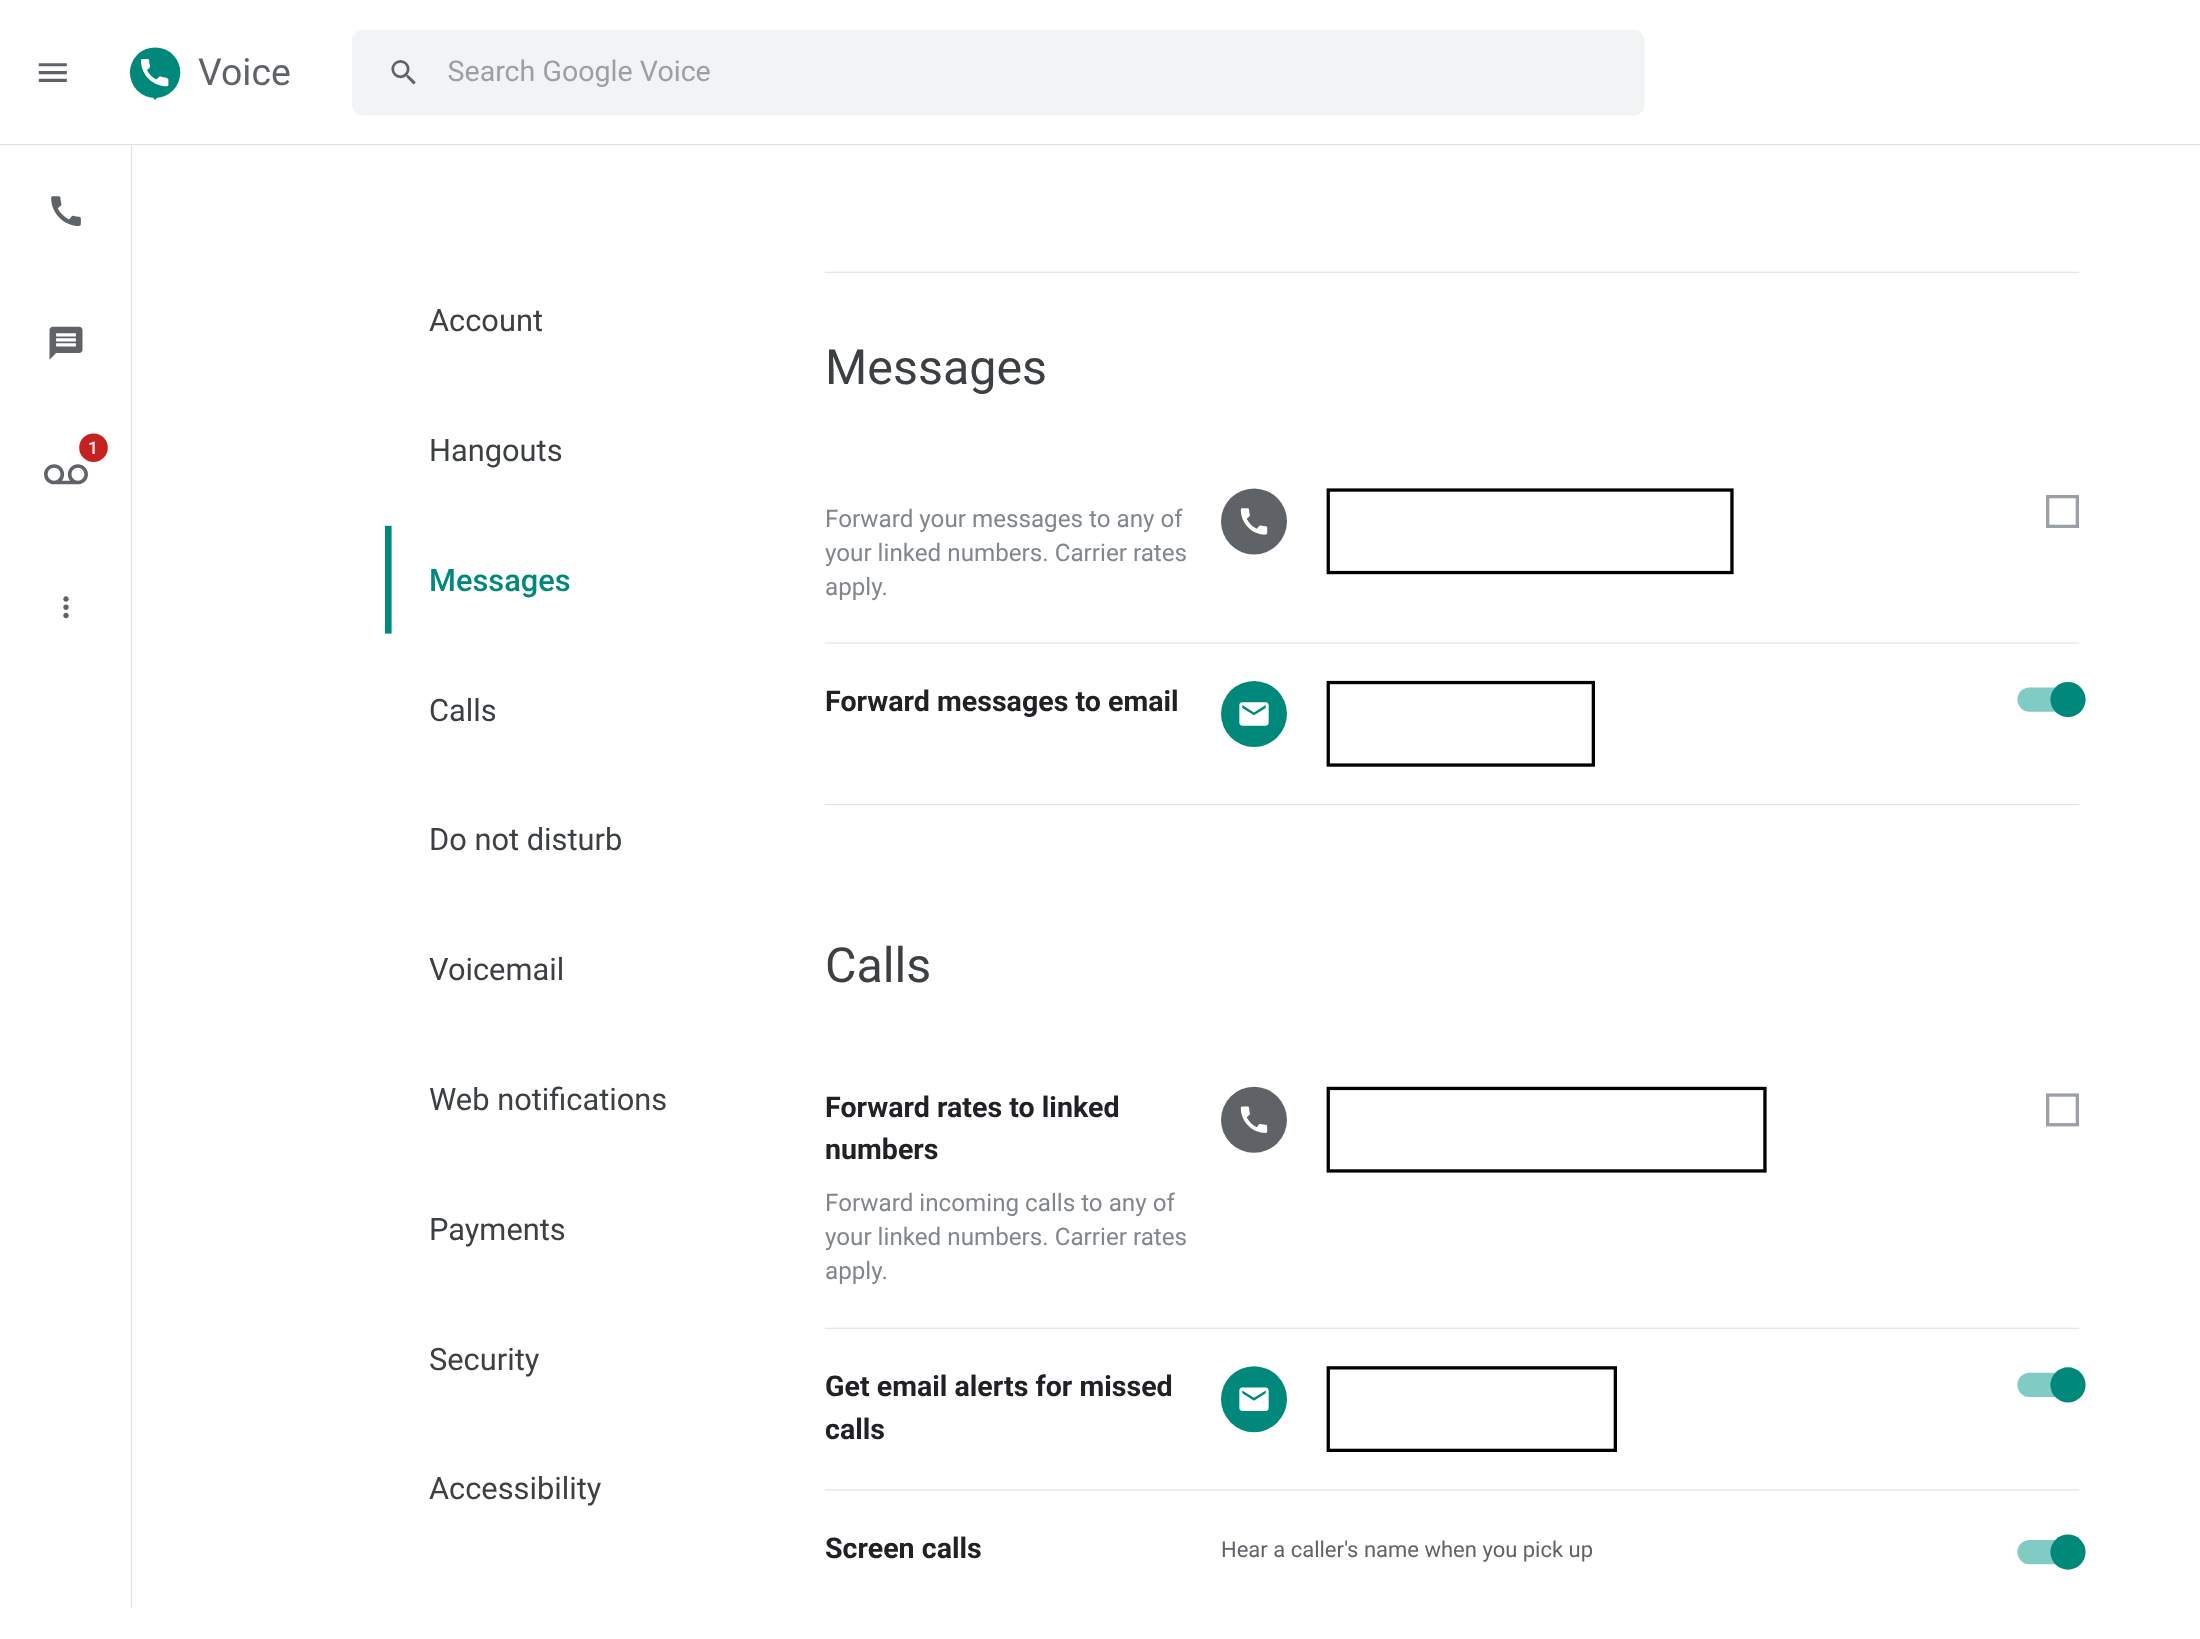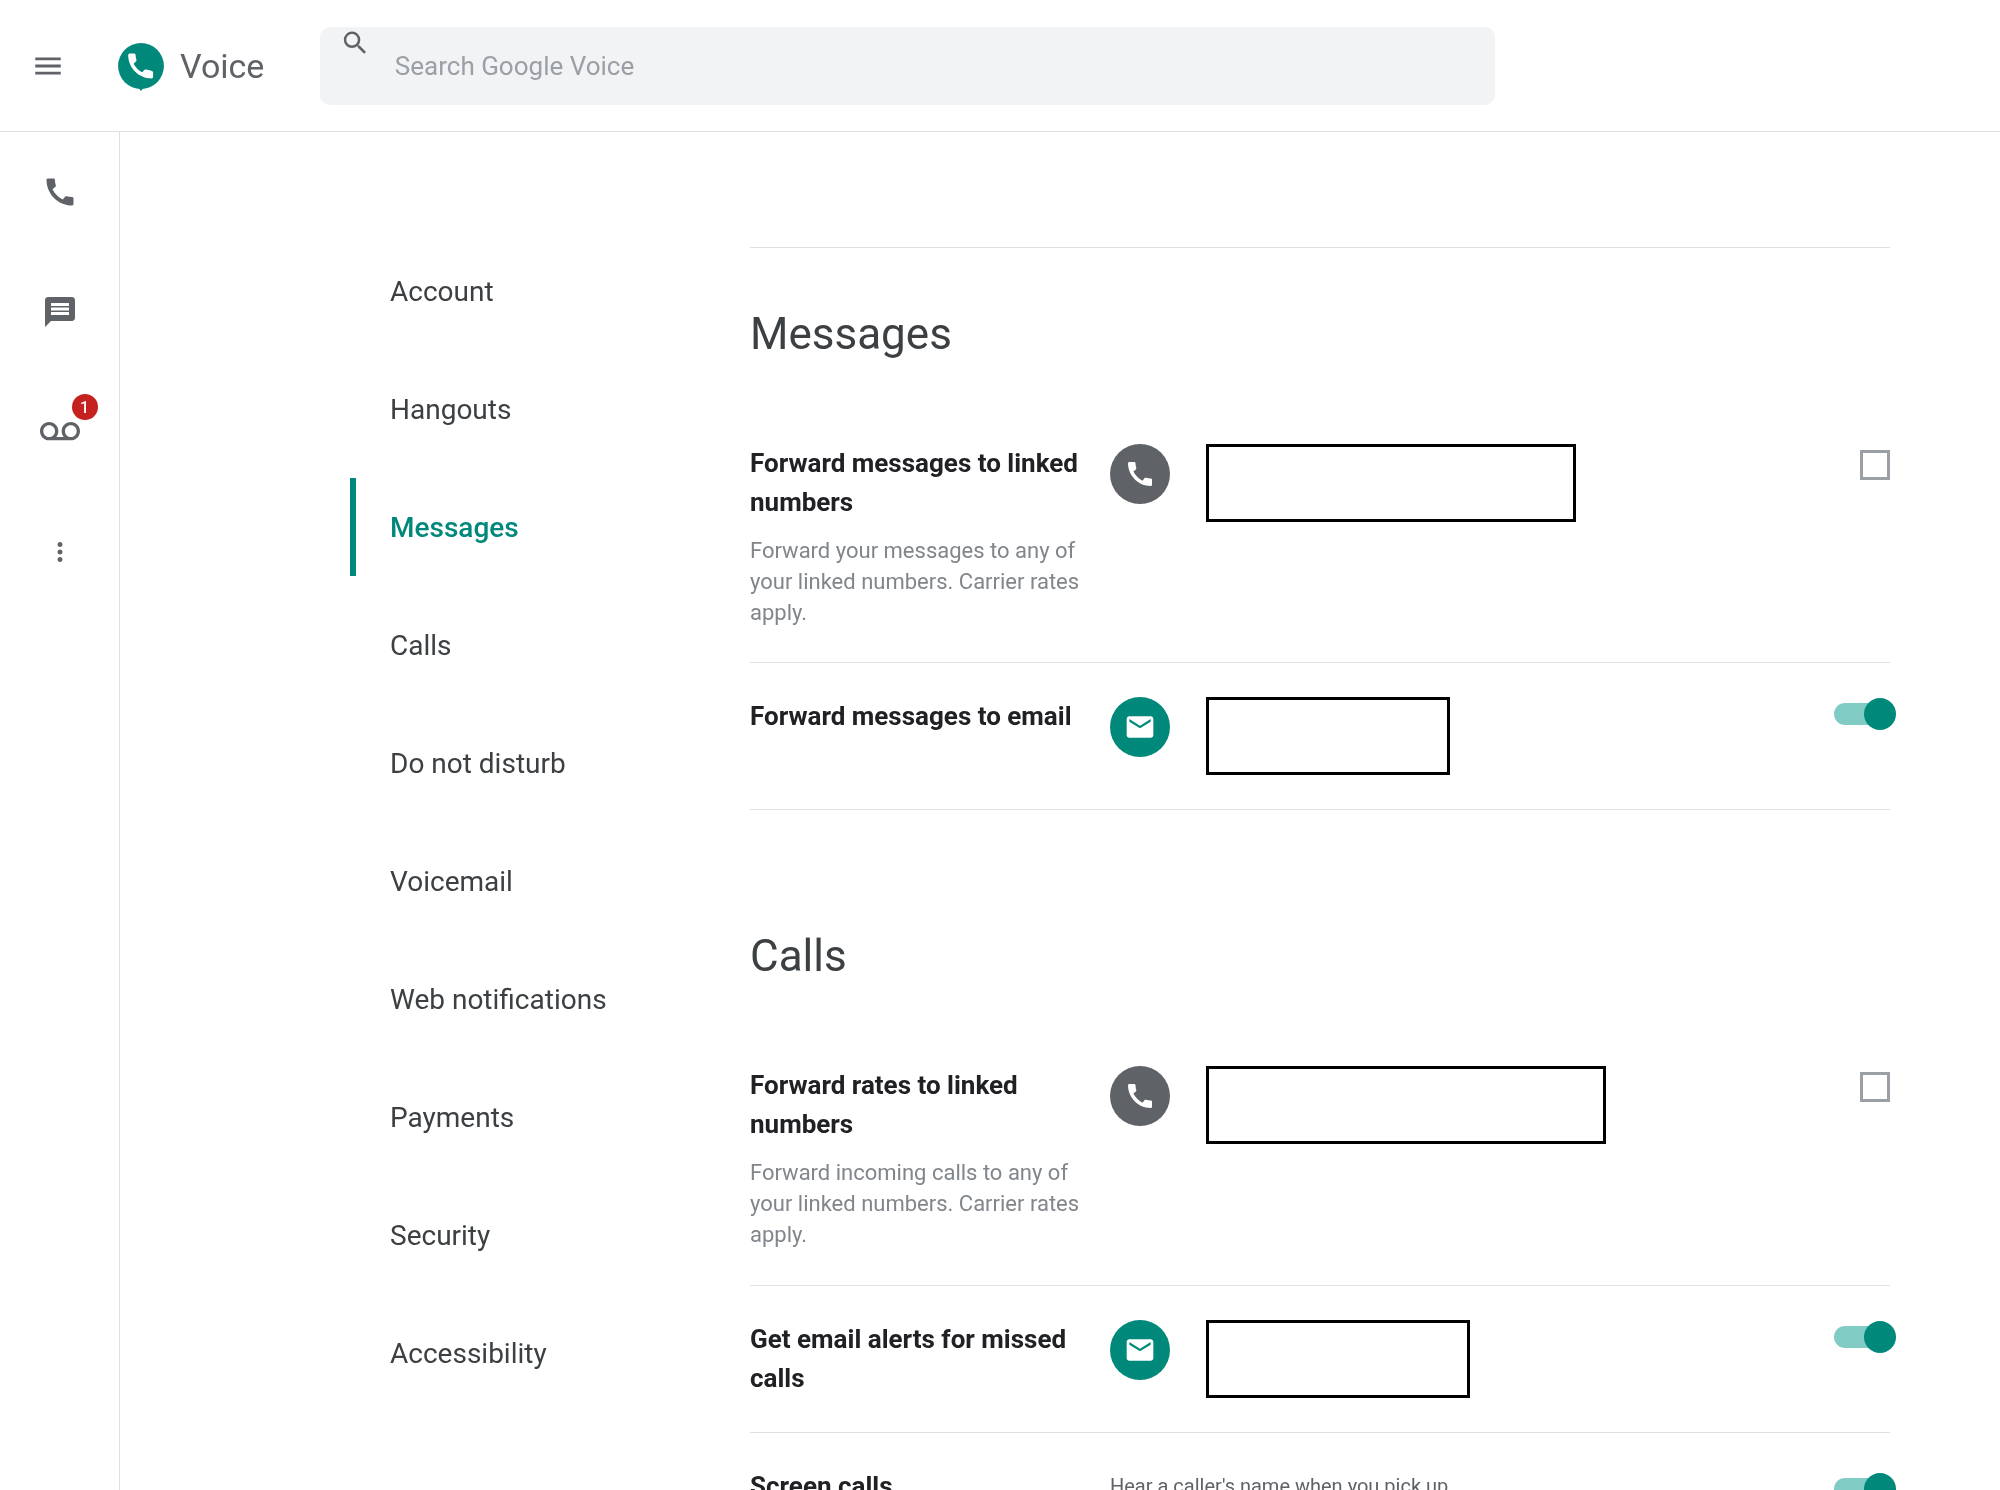--- a/index.html
+++ b/index.html
@@ -49,21 +49,22 @@
       font-weight: 400;
     }
     
     .search-bar {
       margin-left: 56px;
       background: #f1f3f4;
       border-radius: 10px;
       height: 78px;
       width: 1175px;
       display: flex;
-      padding: 0 20px;
+      align-items: center;
+      padding: 0 32px;
       gap: 24px;
     }
     .search-bar svg { fill: #5f6368; }
     .search-input {
       border: none;
       background: transparent;
       outline: none;
       font-size: 26px;
       color: #5f6368;
       width: 100%;
@@ -314,21 +315,20 @@
       <div class="nav-item">Security</div>
       <div class="nav-item">Accessibility</div>
     </div>
 
     <div class="settings-content">
       <div style="border-top:1px solid #e0e0e0; margin-bottom: 60px;"></div>
       <h2 class="section-title" style="border-top:none; padding-top:0;">Messages</h2>
 
       <div class="setting-row">
         <div class="setting-label-col">
-          <div class="setting-label">Forward messages to linked numbers</div>
           <div class="setting-description">Forward your messages to any of your linked numbers. Carrier rates apply.</div>
         </div>
         <div class="setting-middle">
           <div class="circle-icon gray">
             <svg width="32" height="32" viewBox="0 0 24 24">
                 <path d="M20.01 15.38c-1.23 0-2.42-.2-3.53-.56a.977.977 0 0 0-1.01.24l-1.57 1.97c-2.83-1.35-5.48-3.9-6.89-6.83l1.95-1.66c.27-.28.35-.67.24-1.02-.37-1.11-.56-2.3-.56-3.53 0-.54-.45-.99-.99-.99H4.19C3.65 3 3 3.24 3 3.99 3 13.28 10.73 21 20.01 21c.71 0 .99-.63.99-1.18v-3.45c0-.54-.45-.99-.99-.99z"></path>
               </svg>
           </div>
           <div class="value-box wide"></div>
         </div>

